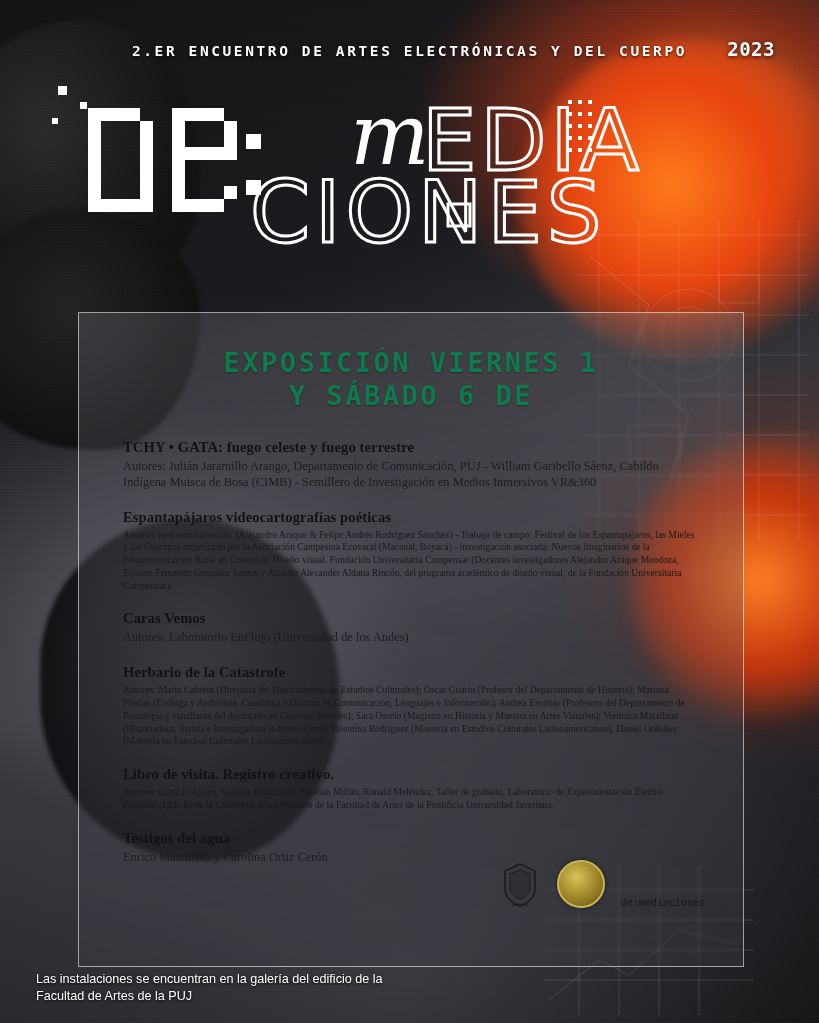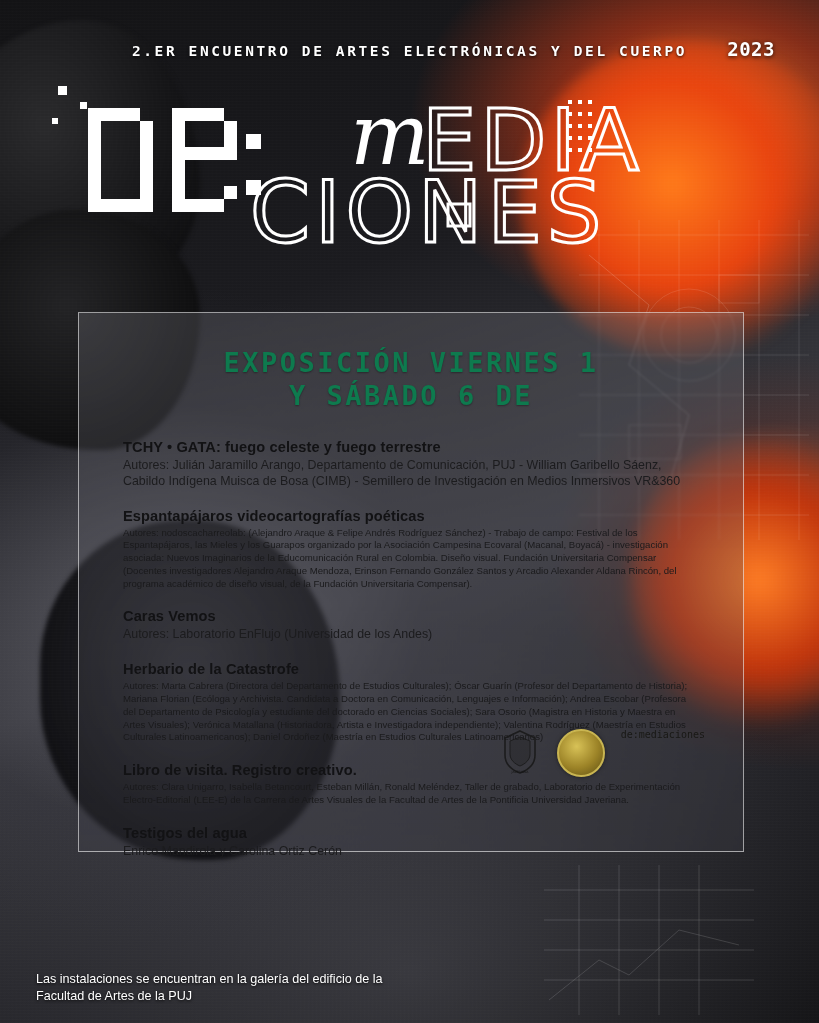--- a/index.html
+++ b/index.html
@@ -51,50 +51,50 @@
   .logo-wrap{position:absolute;top:72px;left:0;right:0;height:190px;}
   .logo-svg{position:absolute;left:50px;top:0;}
   .year{
     position:absolute;right:44px;top:38px;color:#fff;font-size:19px;font-weight:bold;
     letter-spacing:.5px;font-family:"DejaVu Sans Mono", monospace;
     text-shadow:0 1px 4px rgba(0,0,0,.8);
   }
 
   
   .panel{
-    position:absolute;left:78px;top:312px;width:666px;height:540px;
+    position:absolute;left:78px;top:312px;width:666px;height:655px;
     border:1px solid rgba(255,255,255,.55);
     background:linear-gradient(180deg, rgba(120,120,128,0.30) 0%, rgba(95,95,104,0.30) 35%, rgba(80,80,90,0.28) 70%, rgba(70,70,80,0.26) 100%);
     backdrop-filter:blur(1px);
     box-sizing:border-box;
   }
   .expo-title{
     margin-top:34px;text-align:center;color:#0e7a4e;
     font-family:"DejaVu Sans Mono", monospace;
     font-size:27px;line-height:1.22;letter-spacing:2.5px;font-weight:bold;
     text-shadow:0 1px 2px rgba(0,0,0,.35);
   }
   .content{padding:26px 44px 0 44px;}
-  .item{margin-bottom:18px;}
+  .item{margin-bottom:18px;font-family:Liberation Serif, serif;}
   .item h3{
     margin:0 0 3px 0;color:#121214;font-size:14.6px;font-weight:bold;letter-spacing:.1px;
   }
   .item .big-authors{
     margin:0;color:#1c1c1e;font-size:12.4px;line-height:1.28;
   }
   .item .small-authors{
     margin:0;color:#1a1a1c;font-size:9.6px;line-height:1.33;
   }
   .entrada{
     position:absolute;left:44px;bottom:28px;color:#0e7a4e;
     font-family:"DejaVu Sans Mono", monospace;
     font-size:23px;letter-spacing:3px;font-weight:bold;
   }
   .logos-row{
-    position:absolute;right:38px;bottom:74px;display:flex;align-items:flex-start;gap:16px;
+    position:absolute;right:38px;bottom:58px;display:flex;align-items:flex-end;gap:16px;
   }
   .crest{width:42px;height:46px;opacity:.9;}
   .seal{width:44px;height:44px;border-radius:50%;
     background:radial-gradient(circle at 40% 35%, #d8c257 0%, #9c8327 55%, #5c4d12 100%);
     border:2px solid #c9b551;box-shadow:0 0 4px rgba(0,0,0,.5);}
   .sponsor-mark{font-family:"DejaVu Sans Mono", monospace;font-size:10px;color:#14140f;opacity:.85;}
 
   
   .footer{
     position:absolute;left:36px;bottom:18px;color:#ffffff;font-size:12.6px;line-height:1.35;

